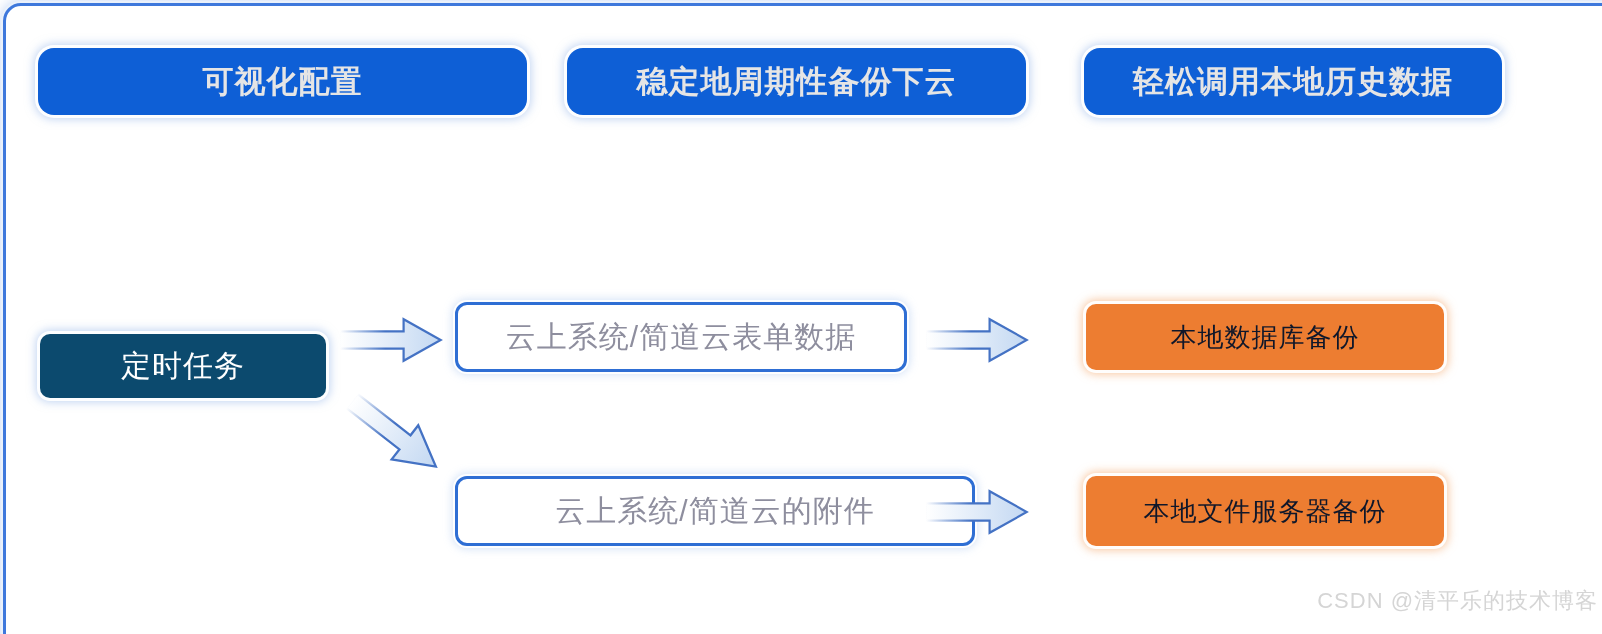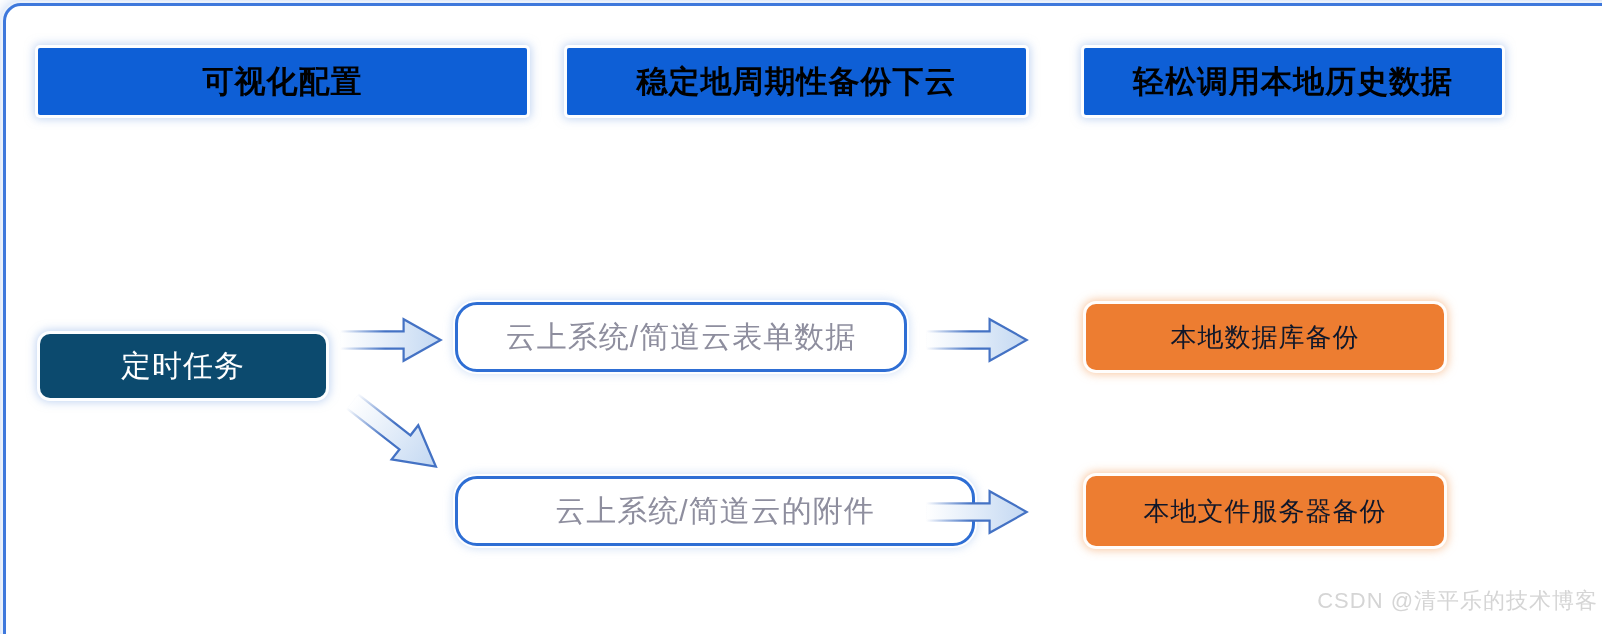--- a/index.html
+++ b/index.html
@@ -27,44 +27,44 @@
   .node {
     position: absolute;
     display: flex;
     align-items: center;
     justify-content: center;
     white-space: nowrap;
   }
 
   .blue-header {
     background: #0E5FD6;
-    color: #000000;
+    color: #e5e5e5;
     font-size: 31px;
     font-weight: bold;
-    border-radius: 2px;
+    border-radius: 16px;
     box-shadow: 0 0 0 3px rgba(255,255,255,0.95), 0 0 10px 4px rgba(140,175,230,0.55);
     letter-spacing: 1px;
   }
 
   .blue-node {
     background: #0c4a6e;
     color: #ffffff;
     font-size: 30px;
     border-radius: 10px;
     box-shadow: 0 0 0 3px rgba(255,255,255,0.95), 0 0 10px 4px rgba(140,175,230,0.55);
     letter-spacing: 1px;
     margin-top: 28px;
   }
 
   .white-node {
     background: #ffffff;
     color: #8E8E9E;
     font-size: 30px;
     border: 3px solid #2E6ED4;
-    border-radius: 22px;
+    border-radius: 12px;
     box-shadow: 0 0 0 2px rgba(255,255,255,0.9), 0 0 9px 3px rgba(150,185,235,0.4);
     letter-spacing: 1px;
   }
 
   .orange-node {
     background: #ED7D31;
     color: #0f172a;
     font-size: 26px;
     border-radius: 10px;
     box-shadow: 0 0 0 3px rgba(255,255,255,0.95), 0 0 10px 4px rgba(243,160,95,0.6);

